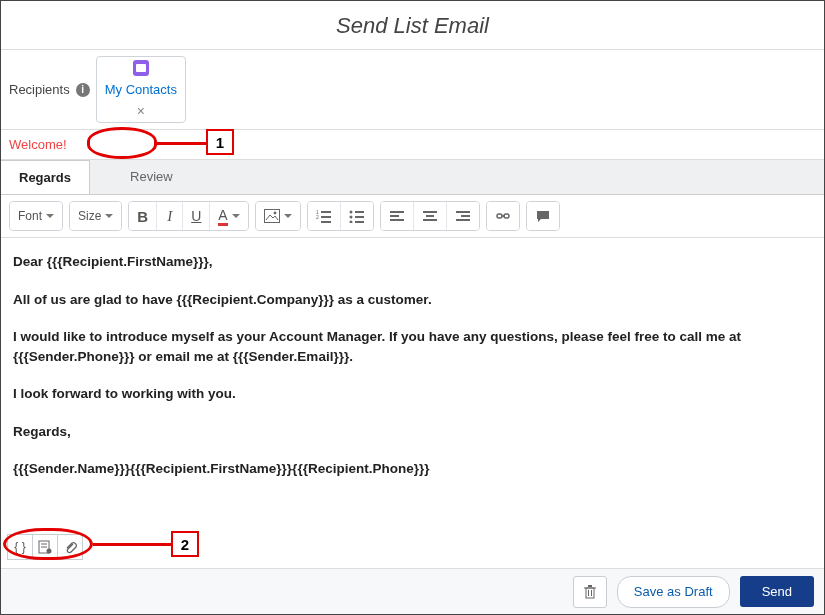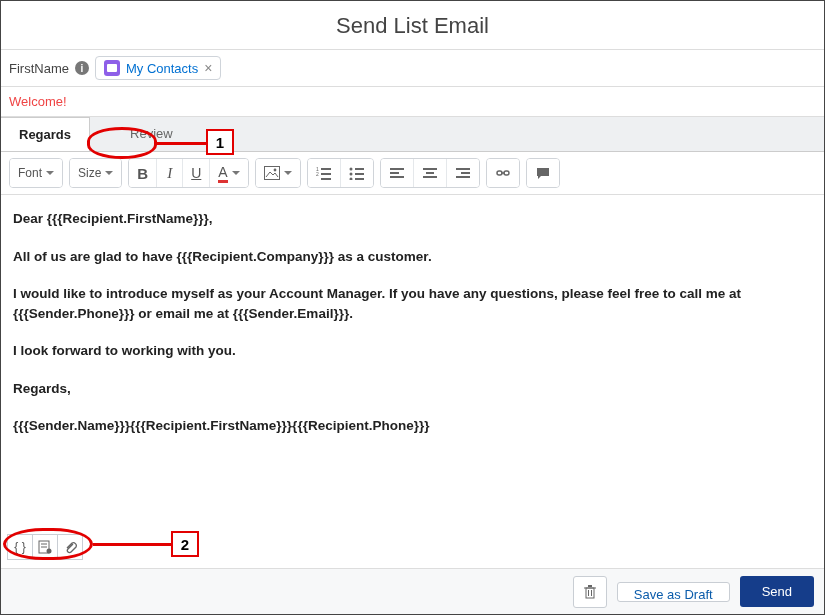--- a/index.html
+++ b/index.html
@@ -16,20 +16,21 @@
     overflow: hidden;
   }
   .header {
     text-align: center;
     padding: 12px 0 10px 0;
     font-size: 22px;
     font-weight: 300;
     color: #444;
     border-bottom: 1px solid #ddd;
     font-family: "Segoe UI Light", Arial, sans-serif;
+    font-style: italic;
   }
   .recipients-row {
     display: flex;
     align-items: center;
     padding: 6px 8px;
     border-bottom: 1px solid #ddd;
     gap: 6px;
   }
   .label { color: #444; font-size: 13px; }
   .info-icon {
@@ -41,20 +42,21 @@
   .chip {
     display: inline-flex;
     align-items: center;
     gap: 6px;
     border: 1px solid #cfd4da;
     border-radius: 4px;
     padding: 3px 8px;
     color: #0070d2;
     font-size: 13px;
     background: #fff;
+    flex-direction: column;
   }
   .chip-badge {
     width: 16px; height: 16px;
     background: #8e5fe8;
     border-radius: 3px;
     display: inline-flex;
     align-items: center; justify-content: center;
   }
   .chip-badge::before {
     content: "";
@@ -195,24 +197,24 @@
   }
   .footer .icon-btn {
     width: 34px; height: 32px;
     border: 1px solid #c9ced4;
     background: #fff;
     border-radius: 3px;
     display: flex; align-items: center; justify-content: center;
     color: #666; font-size: 15px; cursor: pointer;
   }
   .footer .draft-btn {
-    height: 20px;
+    height: 32px;
     border: 1px solid #c9ced4;
     background: #fff;
-    border-radius: 3px;
+    border-radius: 14px;
     color: #0b5cab;
     padding: 4px 16px;
     font-size: 13px;
     cursor: pointer;
   }
   .footer .send-btn {
     height: 31px;
     background: #153d8a;
     color: #fff;
     border: none;
@@ -222,21 +224,21 @@
     cursor: pointer;
   }
   svg { display: block; }
 </style>
 </head>
 <body>
 
 <div class="header">Send List Email</div>
 
 <div class="recipients-row">
-  <span class="label">FirstName</span>
+  <span class="label">Recipients</span>
   <span class="info-icon">i</span>
   <span class="chip">
     <span class="chip-badge"></span>
     <span>My Contacts</span>
     <span class="chip-x">×</span>
   </span>
 </div>
 
 <div class="subject-row">Welcome!</div>
 

